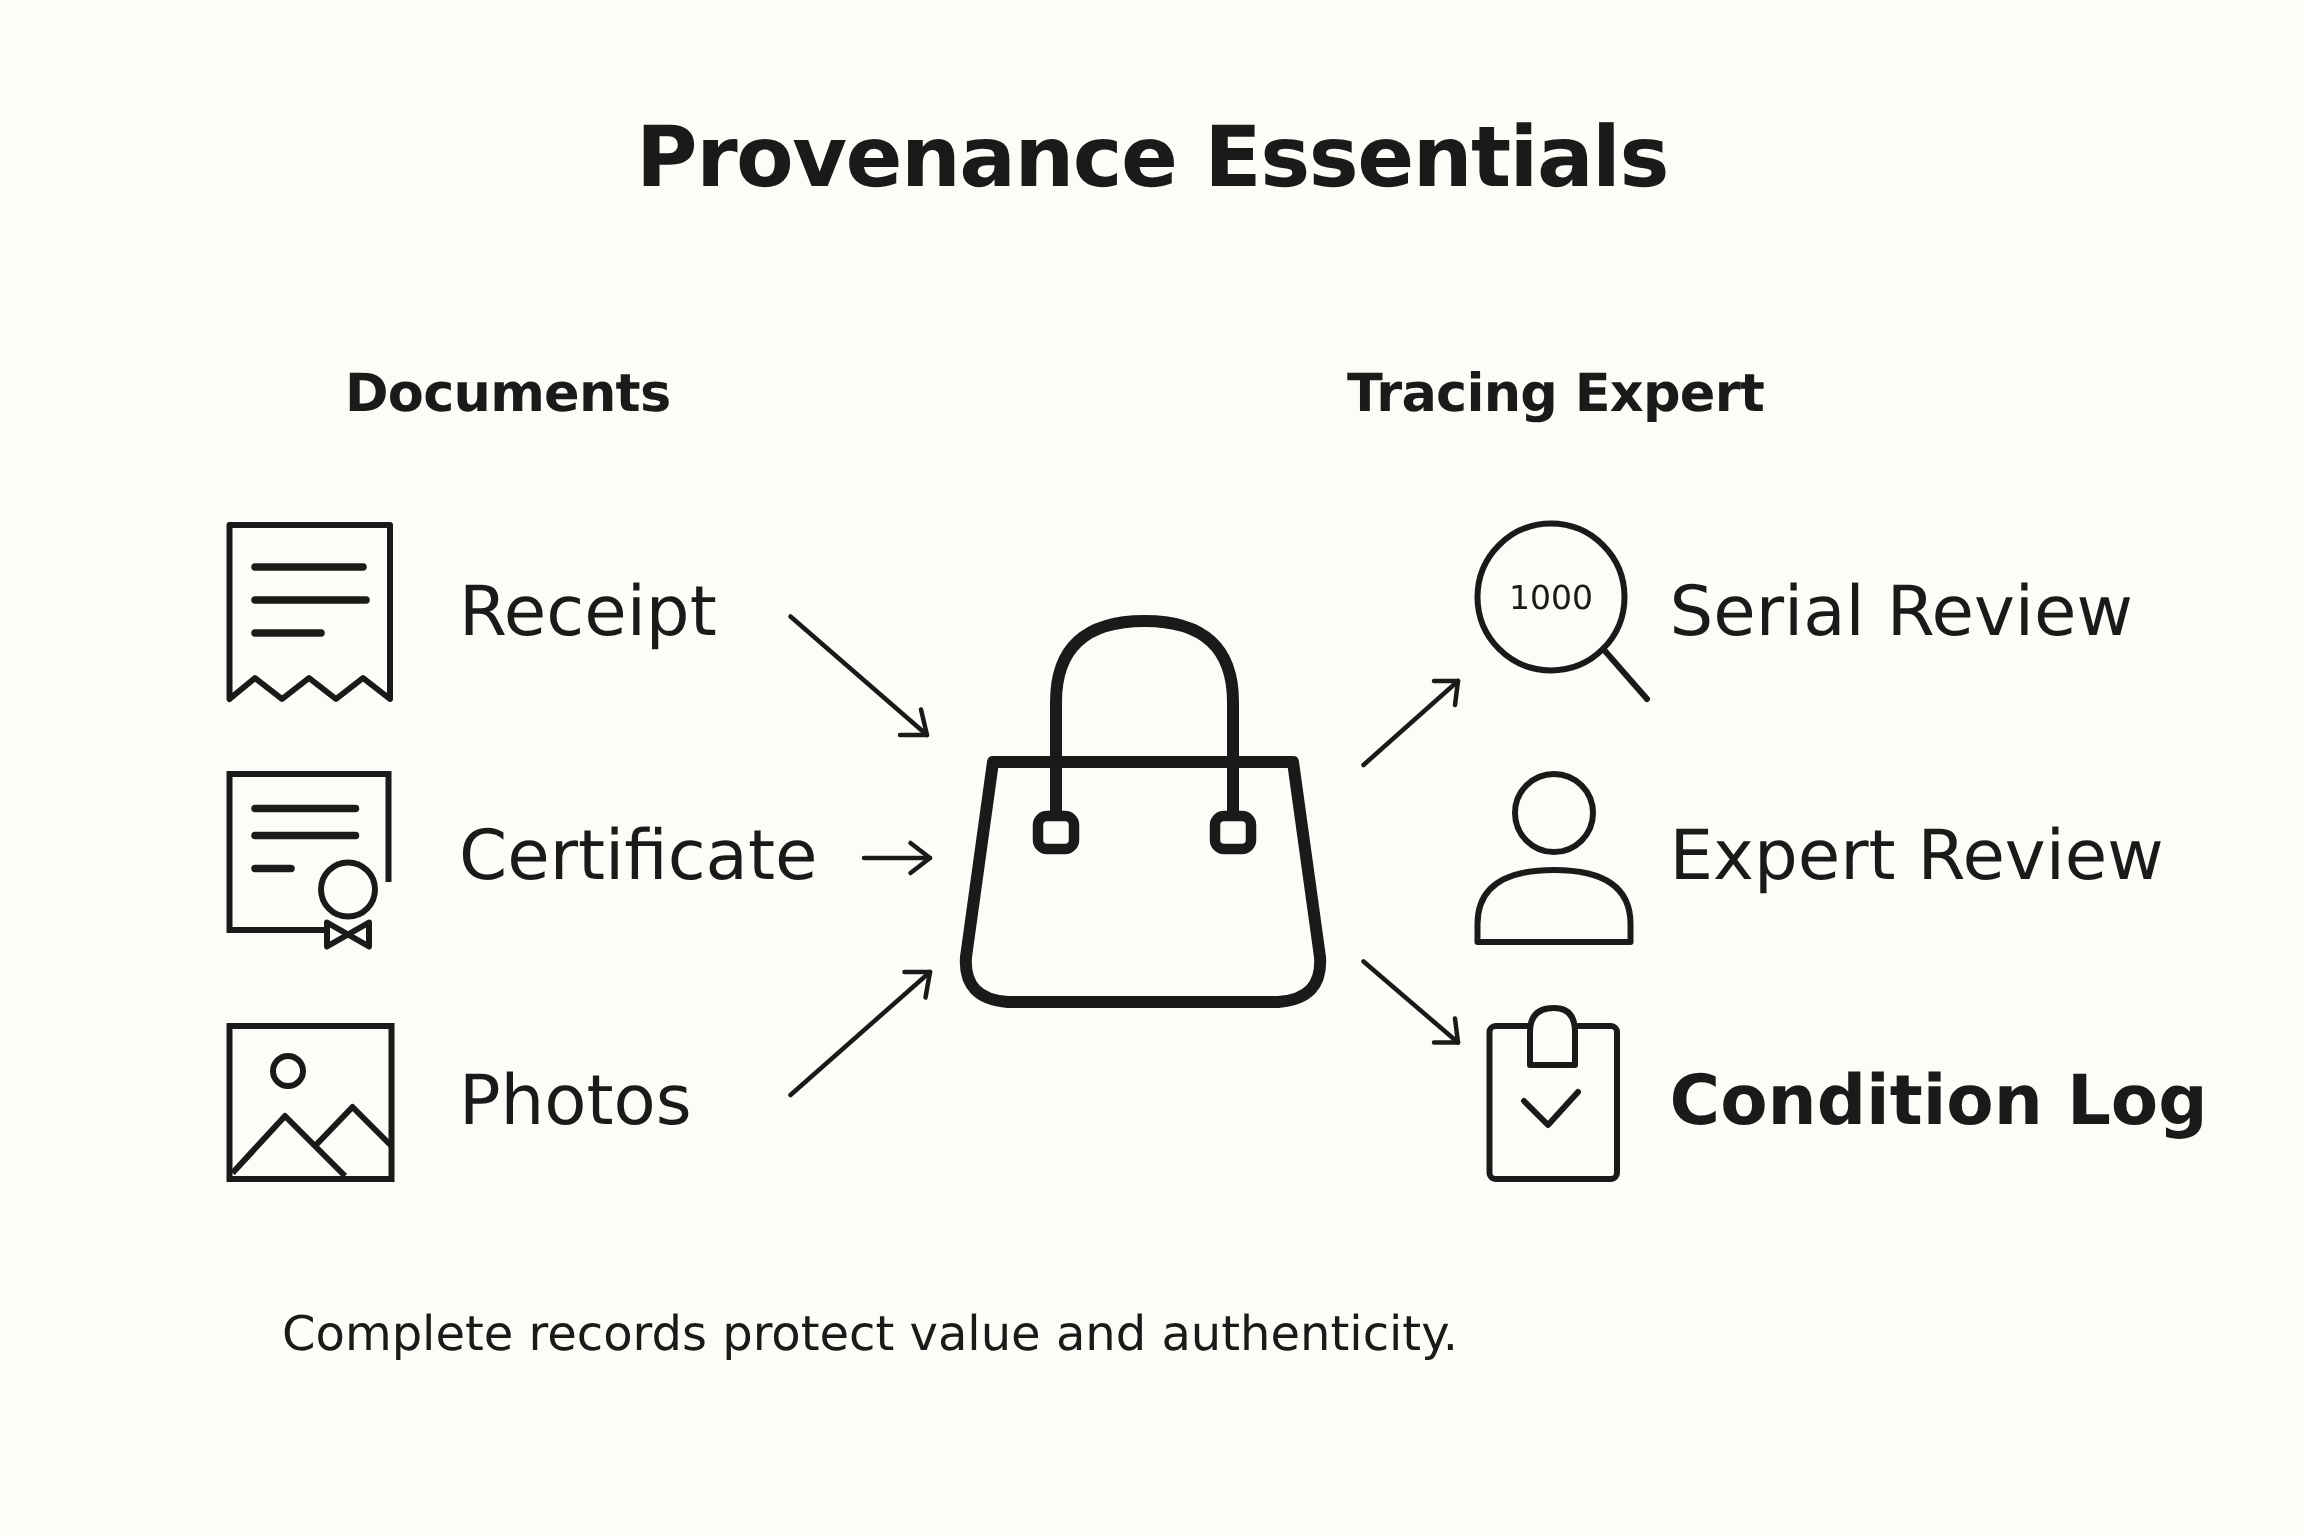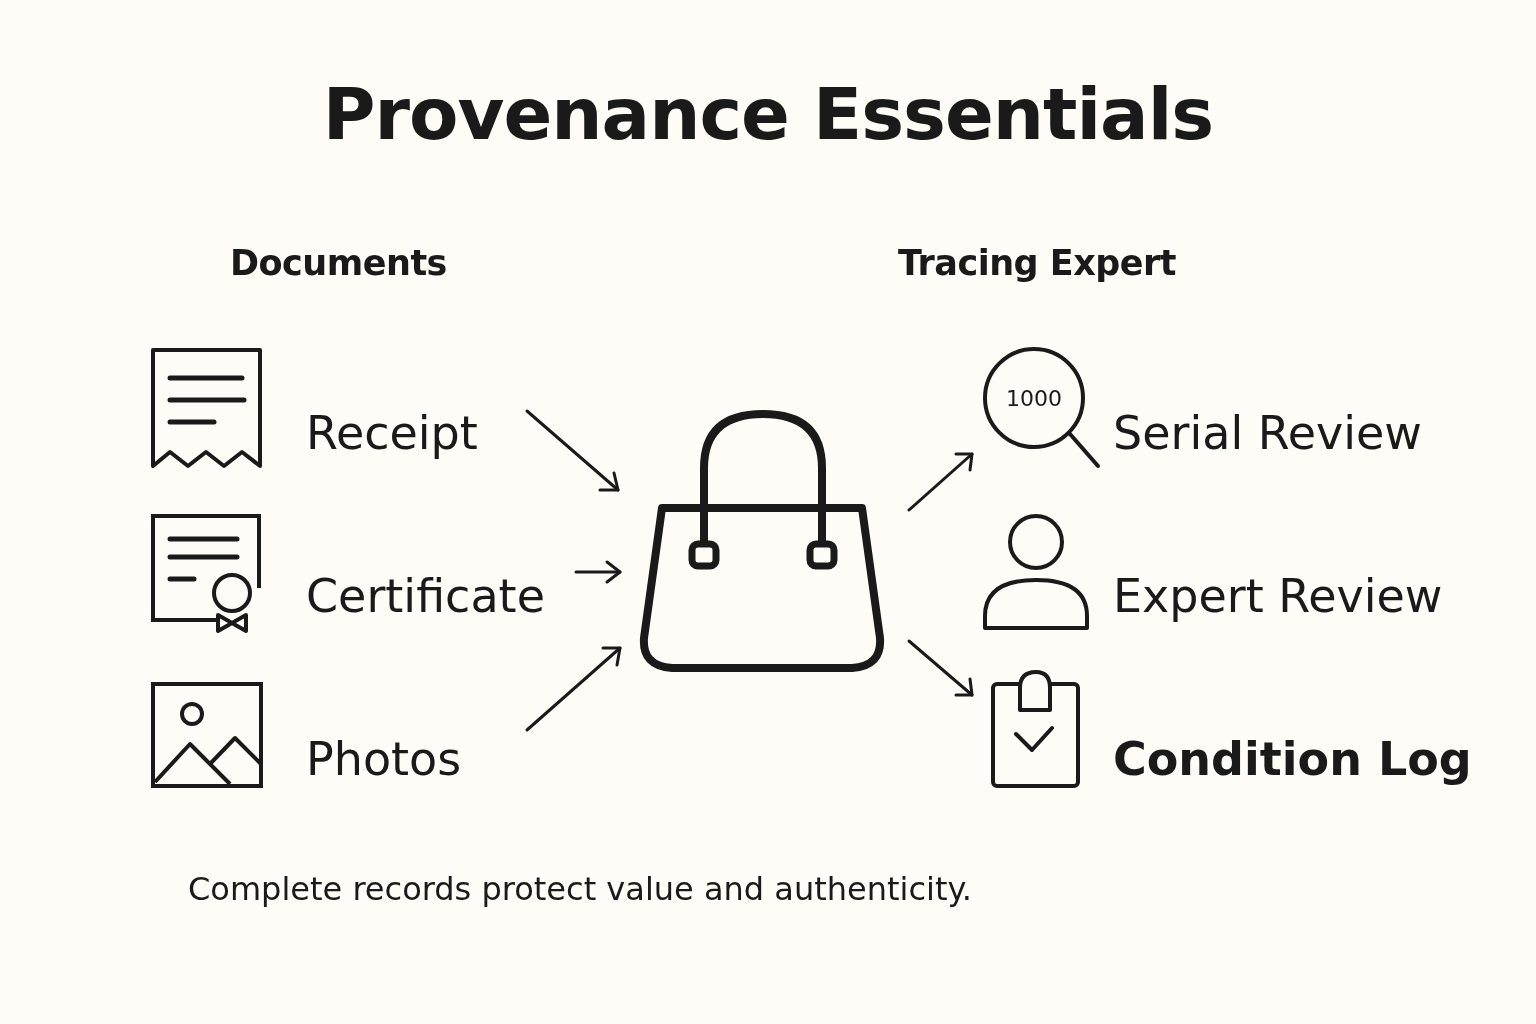--- a/index.html
+++ b/index.html
@@ -1,23 +1,23 @@
 <!DOCTYPE html>
 <html><head>
 <meta charset="utf-8">
 <style>
   html, body { margin:0; padding:0; }
   body {
     width:1536px; height:1024px; background:#fdfcf7; position:relative; overflow:hidden;
     font-family:"DejaVu Sans", sans-serif; color:#1a1a1a;
   }
   .abs { position:absolute; }
-  .title { left:0; width:1536px; top:78px; text-align:center; font-size:72px; font-weight:bold; letter-spacing:-1px; line-height:1; }
+  .title { left:0; width:1536px; top:78px; text-align:center; font-size:56px; font-weight:bold; letter-spacing:-1px; line-height:1; }
   .heading { font-size:35px; font-weight:bold; line-height:1; letter-spacing:-0.5px; }
-  .label { font-size:46px; line-height:1; white-space:nowrap;margin-top:26px; }
+  .label { font-size:46px; line-height:1; white-space:nowrap; }
   .footer { left:188px; top:870px; font-size:32px; white-space:nowrap; }
   svg { overflow:visible; }
 </style>
 </head>
 <body>
 
 <div class="abs title">Provenance Essentials</div>
 
 <div class="abs heading" style="left:230px; top:246px;">Documents</div>
 <div class="abs heading" style="left:898px; top:246px;">Tracing Expert</div>

